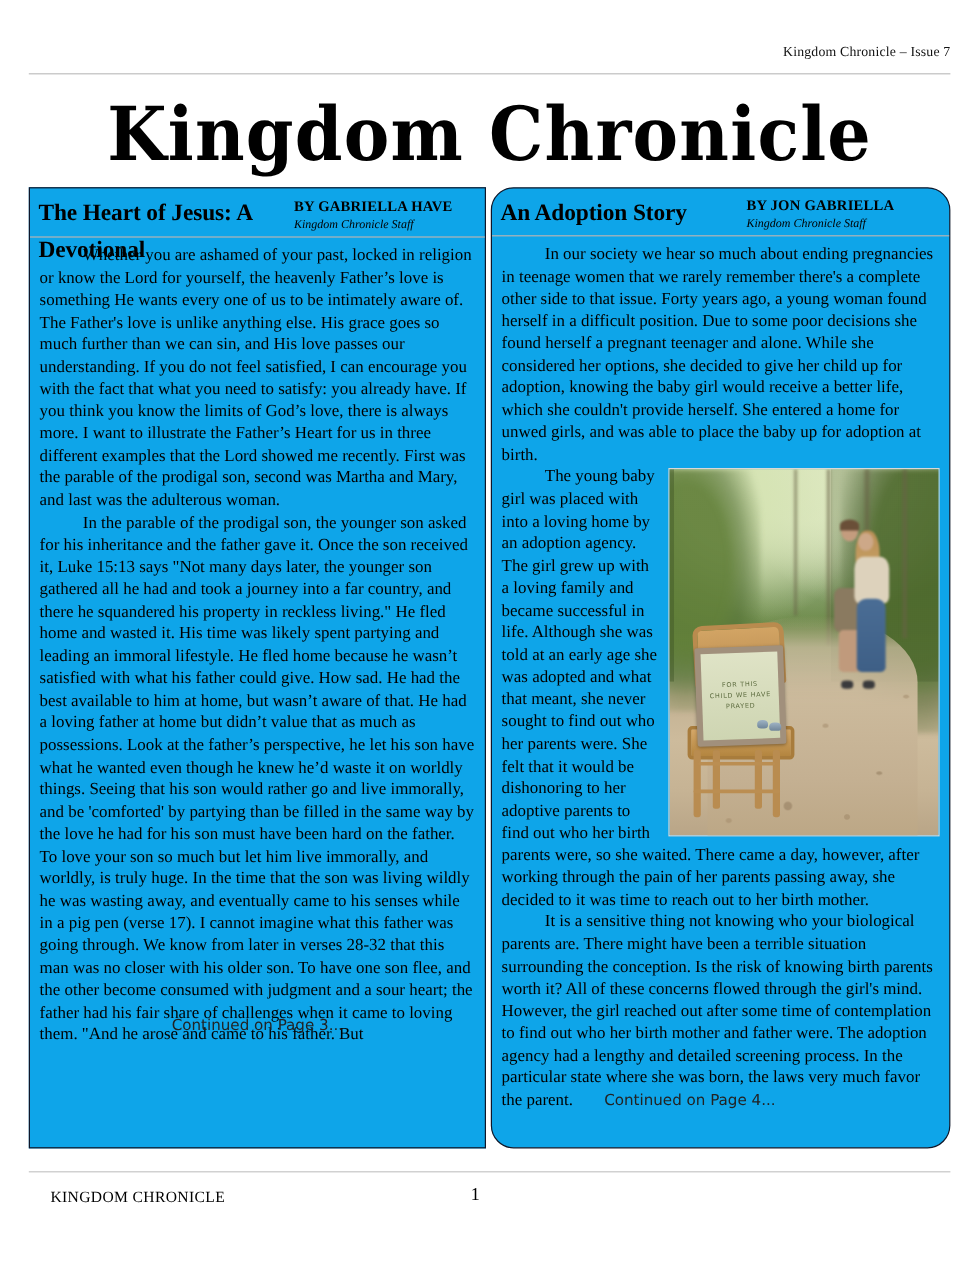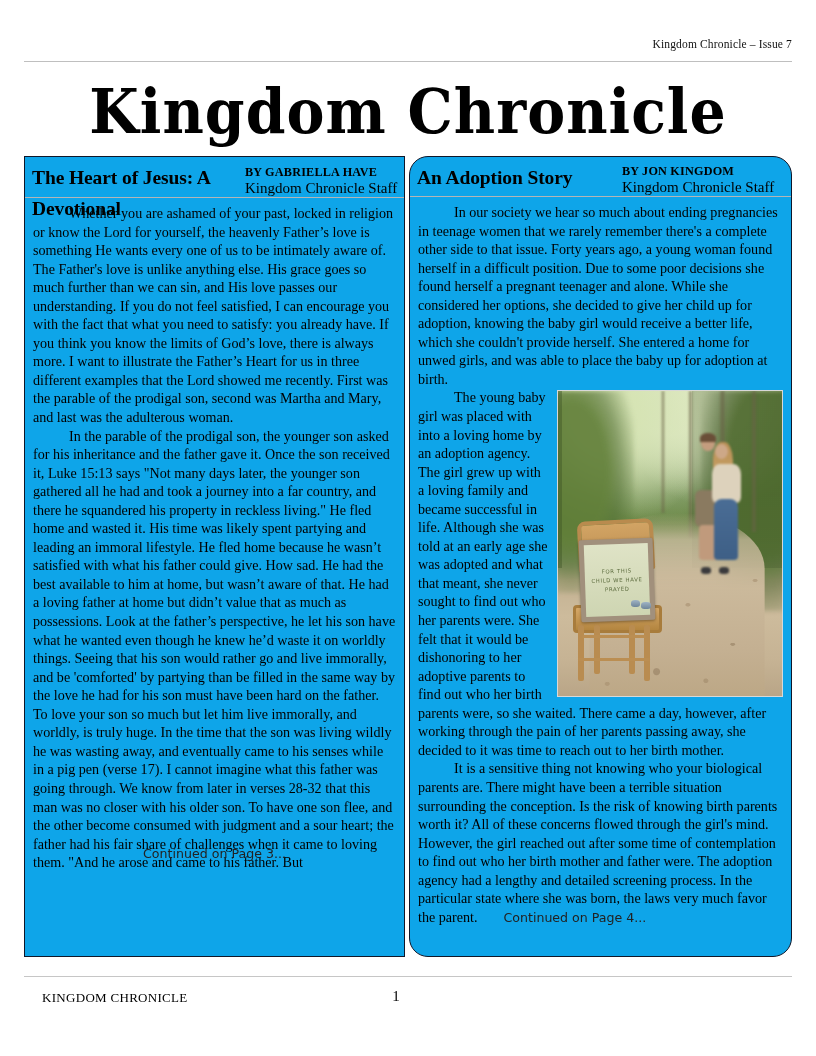--- a/index.html
+++ b/index.html
@@ -108,21 +108,22 @@
   .col-right .byline { left: 212px; top: 7px; width: 165px; }
   .byline .by-author {
     font-size: 12.2px;
     font-weight: bold;
     font-variant: small-caps;
     letter-spacing: 0.2px;
     line-height: 15px;
     white-space: nowrap;
   }
   .byline .by-org {
-    font-size: 15px;
+    font-size: 10px;
+    font-style: italic;
     line-height: 16px;
     white-space: nowrap;
   }
 
   .col-body {
     position: relative;
     padding: 6px 8px 0 8px;
     font-size: 14.1px;
     line-height: 18.55px;
     text-align: left;
@@ -320,21 +321,21 @@
       <p>Whether you are ashamed of your past, locked in religion or know the Lord for yourself, the heavenly Father’s love is something He wants every one of us to be intimately aware of. The Father's love is unlike anything else. His grace goes so much further than we can sin, and His love passes our understanding. If you do not feel satisfied, I can encourage you with the fact that what you need to satisfy: you already have. If you think you know the limits of God’s love, there is always more. I want to illustrate the Father’s Heart for us in three different examples that the Lord showed me recently. First was the parable of the prodigal son, second was Martha and Mary, and last was the adulterous woman.</p>
       <p>In the parable of the prodigal son, the younger son asked for his inheritance and the father gave it. Once the son received it, Luke 15:13 says "Not many days later, the younger son gathered all he had and took a journey into a far country, and there he squandered his property in reckless living." He fled home and wasted it. His time was likely spent partying and leading an immoral lifestyle. He fled home because he wasn’t satisfied with what his father could give. How sad. He had the best available to him at home, but wasn’t aware of that. He had a loving father at home but didn’t value that as much as possessions. Look at the father’s perspective, he let his son have what he wanted even though he knew he’d waste it on worldly things. Seeing that his son would rather go and live immorally, and be 'comforted' by partying than be filled in the same way by the love he had for his son must have been hard on the father. To love your son so much but let him live immorally, and worldly, is truly huge. In the time that the son was living wildly he was wasting away, and eventually came to his senses while in a pig pen (verse 17). I cannot imagine what this father was going through. We know from later in verses 28-32 that this man was no closer with his older son. To have one son flee, and the other become consumed with judgment and a sour heart; the father had his fair share of challenges when it came to loving them. "And he arose and came to his father. But</p>
       <div class="continued cont-left">Continued on Page 3...</div>
     </div>
   </div>
 
   <div class="col col-right">
     <div class="col-head">
       <div class="headline">An Adoption Story</div>
       <div class="byline">
-        <div class="by-author">BY JON KINGDOM</div>
+        <div class="by-author">BY JON GABRIELLA</div>
         <div class="by-org">Kingdom Chronicle Staff</div>
       </div>
     </div>
     <div class="col-body">
       <p>In our society we hear so much about ending pregnancies in teenage women that we rarely remember there's a complete other side to that issue. Forty years ago, a young woman found herself in a difficult position. Due to some poor decisions she found herself a pregnant teenager and alone. While she considered her options, she decided to give her child up for adoption, knowing the baby girl would receive a better life, which she couldn't provide herself. She entered a home for unwed girls, and was able to place the baby up for adoption at birth.</p>
 
       <div class="photo">
         <div class="ph-sky"></div>
         <div class="ph-foliage-l"></div>
         <div class="ph-foliage-r"></div>

